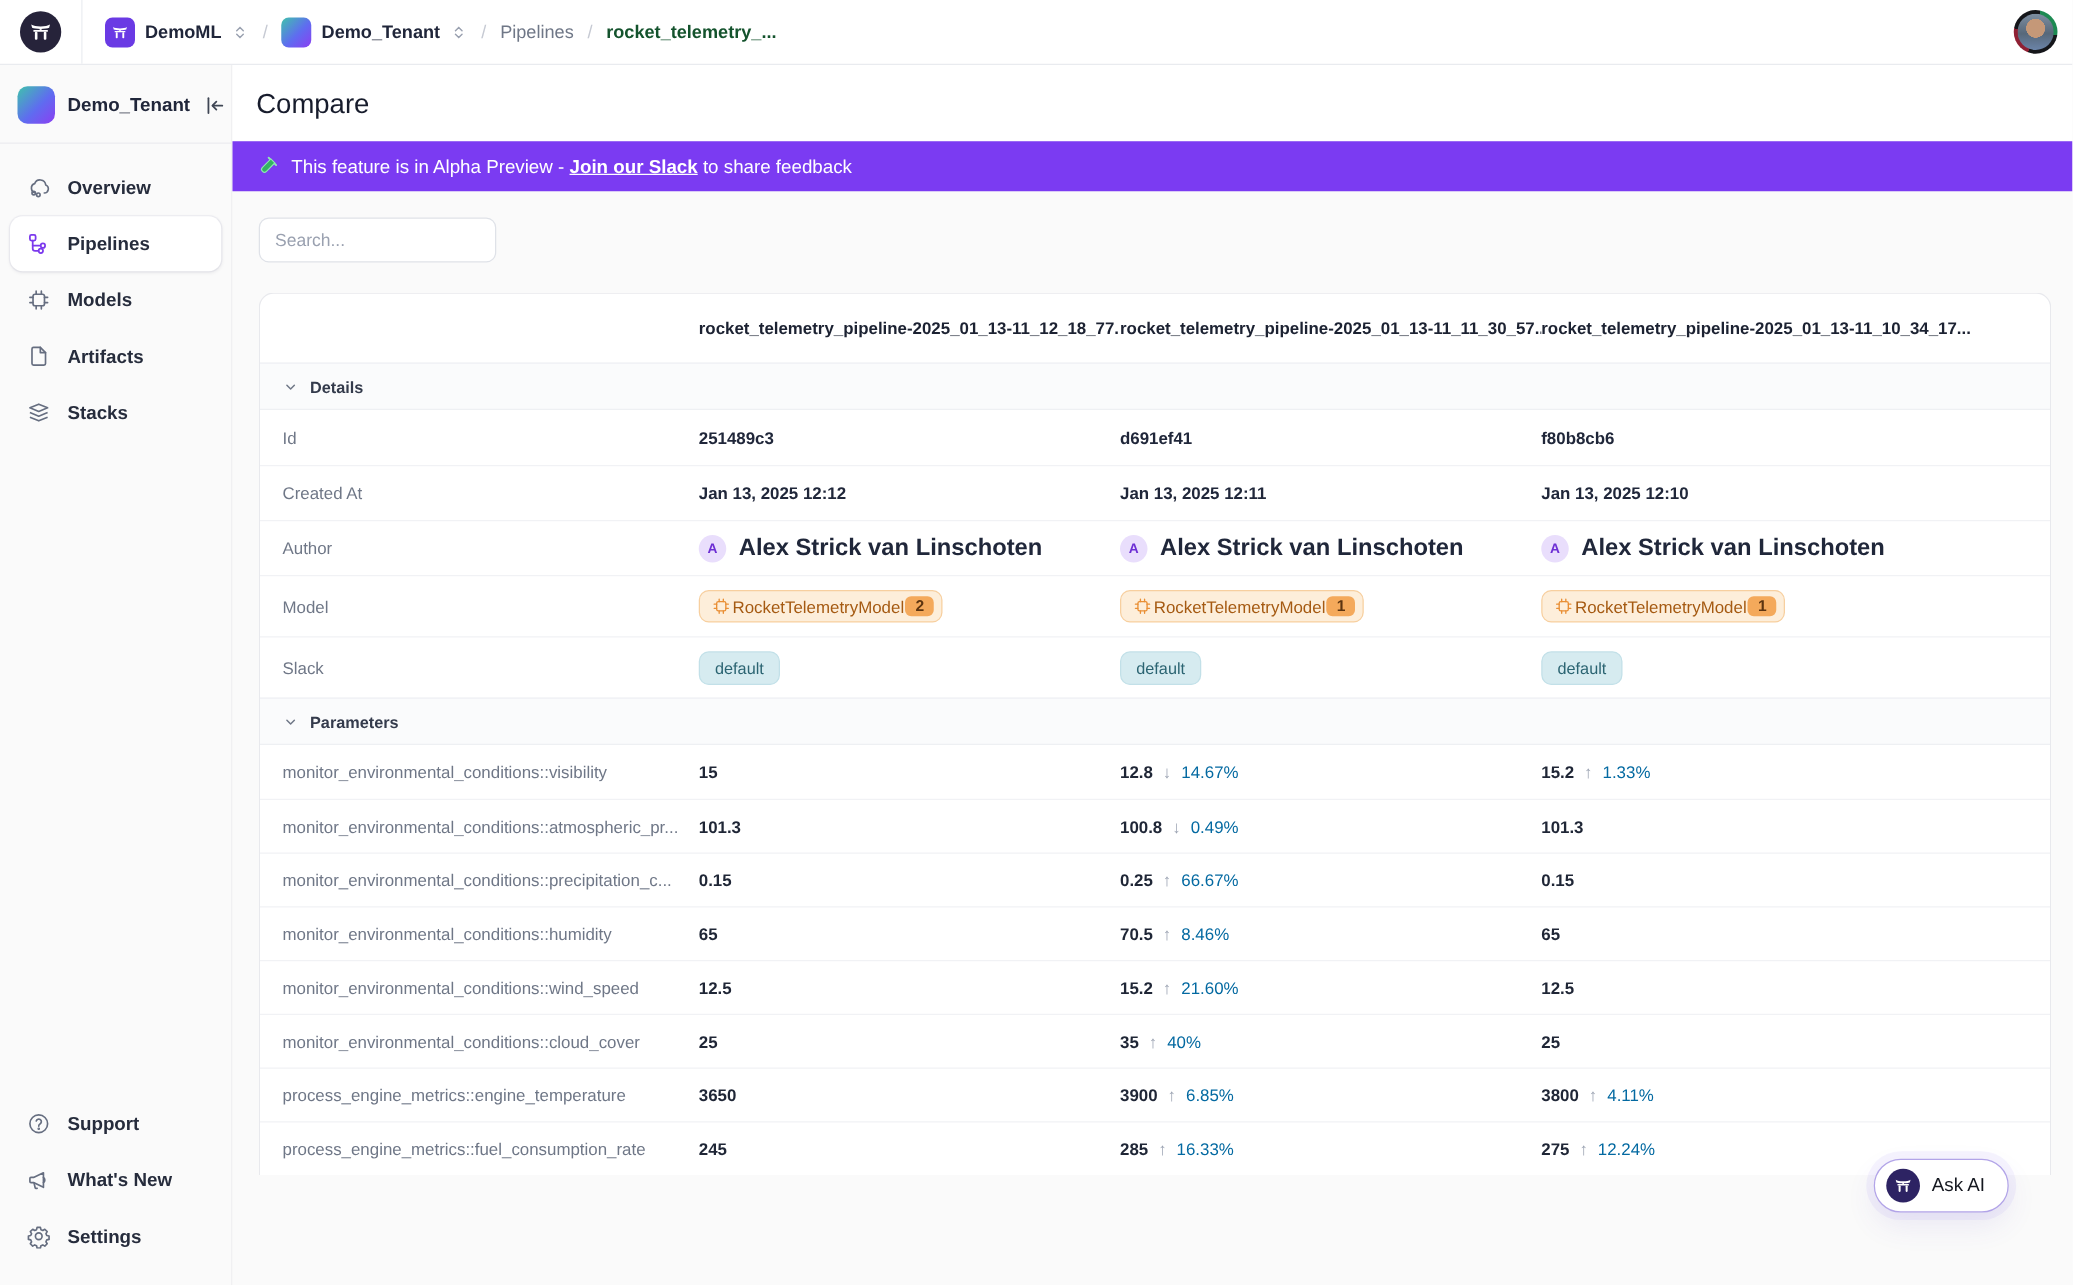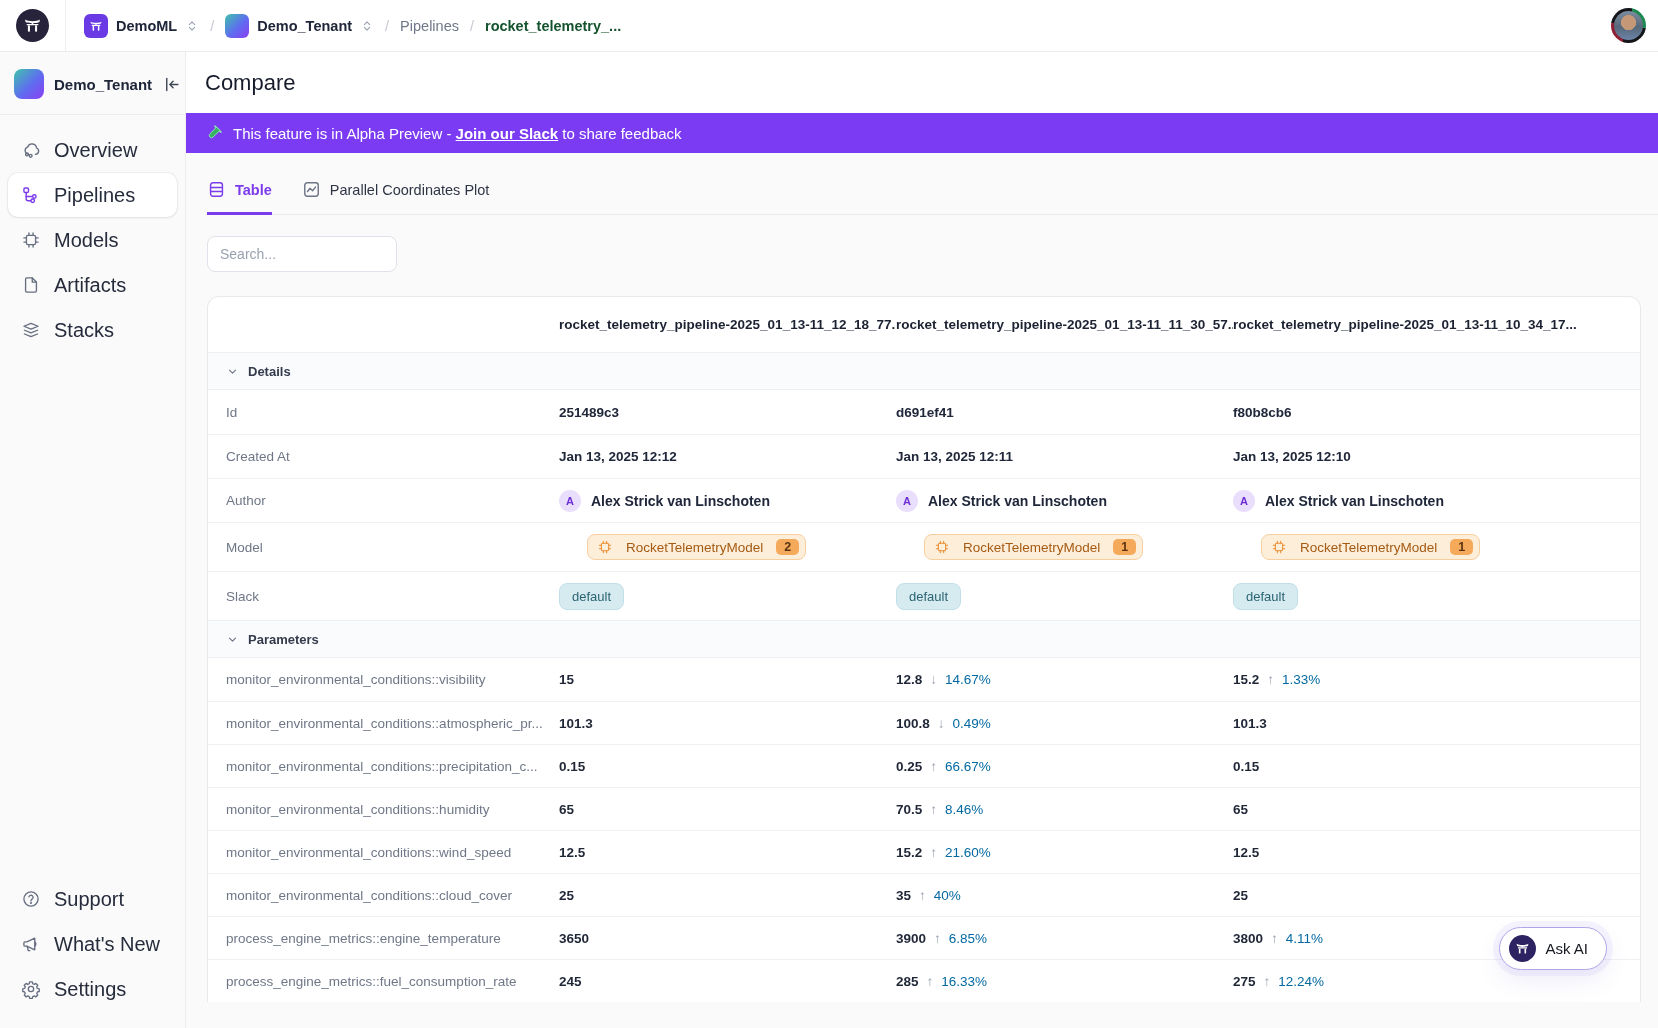--- a/index.html
+++ b/index.html
@@ -36,21 +36,21 @@
   .shell { flex: 1; display: flex; min-height: 0; }
   .sidebar { width: 186px; flex: 0 0 186px; background: #fafafa; border-right: 1px solid #ededf0;
     display: flex; flex-direction: column; padding: 14px 6px 16px; }
   .tenant-row { display: flex; align-items: center; gap: 10px; padding: 0 8px; height: 36px; }
   .tenant-badge { width: 30px; height: 30px; border-radius: 8px; flex: 0 0 auto; }
   .tenant-name { font-weight: 700; font-size: 15px; color: #20263a; flex: 1; }
   .collapse-btn { color: #3f4654; display: flex; cursor: pointer; }
   .collapse-btn svg { width: 19px; height: 19px; }
   .sidebar-divider { height: 1px; background: #ececf0; margin: 12px -6px 12px; }
   .nav-item { display: flex; align-items: center; gap: 13px; height: 44px; padding: 0 13px;
-    border-radius: 10px; font-size: 20px; color: #262c3c; cursor: pointer; margin: 1px 2px; }
+    border-radius: 10px; font-size: 15px; color: #262c3c; cursor: pointer; margin: 1px 2px; font-weight: bold; }
   .nav-item .icon { color: #666e80; display: flex; }
   .nav-item .icon svg { width: 20px; height: 20px; }
   .nav-item.active { background: #fff; box-shadow: 0 1px 3px rgba(22,28,45,.08), 0 0 0 1px #f0f0f4; }
   .nav-item.active .icon { color: #7c3aed; }
   .sidebar-footer { margin-top: auto; }
 
   
   .main { flex: 1; display: flex; flex-direction: column; position: relative; min-width: 0; background: #fafafa; }
   .page-header { background: #fff; height: 61px; flex: 0 0 61px; display: flex; align-items: center; padding-left: 19px; }
   .page-header h1 { font-size: 22px; font-weight: 400; color: #171c2c; margin: 0; }
@@ -83,23 +83,23 @@
   .trow { display: grid; grid-template-columns: 351px 337px 337px 1fr; align-items: center; min-height: 44px; }
   .trow.h-badge { min-height: 49px; }
   .trow.h-metric { min-height: 43px; }
   .trow + .trow { border-top: 1px solid #f1f2f5; }
   .rlabel { padding-left: 18px; padding-right: 16px; font-size: 13.5px; color: #6f7787; white-space: nowrap; overflow: hidden; }
   .cell { padding-right: 16px; min-width: 0; }
   .value-text { font-size: 13.5px; font-weight: 600; color: #20273a; }
   .author-cell { display: flex; align-items: center; gap: 10px; }
   .author-avatar { width: 22px; height: 22px; border-radius: 50%; background: #e9defc; color: #6d2fd4;
     font-size: 11px; font-weight: 700; display: flex; align-items: center; justify-content: center; flex: 0 0 auto; }
-  .author-name { font-size: 14px; font-weight: 600; color: #20273a; }
-  .model-badge { display: inline-flex; align-items: center; gap: 13px; background: #fdeeda; border: 1px solid #f7cf9f;
-    border-radius: 8px; padding: 4px 6px 4px 9px; cursor: pointer; margin-left: 28px; }
+  .author-name { font-size: 19px; font-weight: 600; color: #20273a; }
+  .model-badge { display: inline-flex; align-items: center; gap: 1px; background: #fdeeda; border: 1px solid #f7cf9f;
+    border-radius: 8px; padding: 4px 6px 4px 9px; cursor: pointer; }
   .model-badge .icon { color: #e98f35; display: flex; }
   .model-badge .icon svg { width: 16px; height: 16px; }
   .model-name { font-size: 13.5px; color: #a55a12; }
   .model-ver { background: #f4a95b; border-radius: 5px; padding: 1px 8px; font-size: 12.5px; font-weight: 600; color: #5c3410; }
   .stack-badge { display: inline-flex; background: #d6ebf0; border: 1px solid #c2e0e8; border-radius: 8px;
     padding: 5px 12px; font-size: 13px; color: #2b6472; cursor: pointer; }
   .metric-cell { display: flex; align-items: center; gap: 8px; font-size: 13.5px; }
   .metric-value { font-weight: 600; color: #1f2636; }
   .metric-arrow { color: #9aa2b1; font-size: 13.5px; }
   .metric-pct { color: #0369a1; }
@@ -275,40 +275,20 @@
       <div class="banner">
         <span class="icon">
             <svg viewBox="0 0 24 24">
               <path d="M13.2 2.8l8 8" stroke="#8ee8b4" stroke-width="2" stroke-linecap="round" fill="none"></path>
               <path d="M15.5 4.2l4.3 4.3-8.9 8.9a3.04 3.04 0 01-4.3-4.3z" fill="#34b361" stroke="#8ee8b4" stroke-width="1.2"></path>
             </svg>
           </span>
         <span><span>This feature is in Alpha Preview - </span><a class="banner-link">Join our Slack</a><span> to share feedback</span></span>
       </div>
       <div class="content">
-        <div class="tabs" id="tabs">
-            <div class="tab active">
-              <span class="icon ">
-                <svg viewBox="0 0 24 24" fill="none" stroke="currentColor" stroke-width="1.8" stroke-linejoin="round">
-                  <rect x="4.5" y="3.5" width="15" height="17" rx="3"></rect>
-                  <path d="M4.5 9.5h15M4.5 14.5h15"></path>
-                </svg>
-              </span>
-              <span>Table</span>
-            </div>
-            <div class="tab">
-              <span class="icon ">
-                <svg viewBox="0 0 24 24" fill="none" stroke="currentColor" stroke-width="1.8" stroke-linecap="round" stroke-linejoin="round">
-                  <rect x="3.5" y="3.5" width="17" height="17" rx="3"></rect>
-                  <path d="M7 14.5l3-4 3.5 3 3.5-4.5"></path>
-                </svg>
-              </span>
-              <span>Parallel Coordinates Plot</span>
-            </div>
-          </div>
         <input class="search" placeholder="Search..." style="">
         <div class="table-card">
           <div class="thead" id="thead">
               <div class="th rlabel"></div>
               <div class="th">rocket_telemetry_pipeline-2025_01_13-11_12_18_77...</div>
               <div class="th">rocket_telemetry_pipeline-2025_01_13-11_11_30_57...</div>
               <div class="th">rocket_telemetry_pipeline-2025_01_13-11_10_34_17...</div>
             </div>
           <div id="tbody">
               <div class="section-row">

